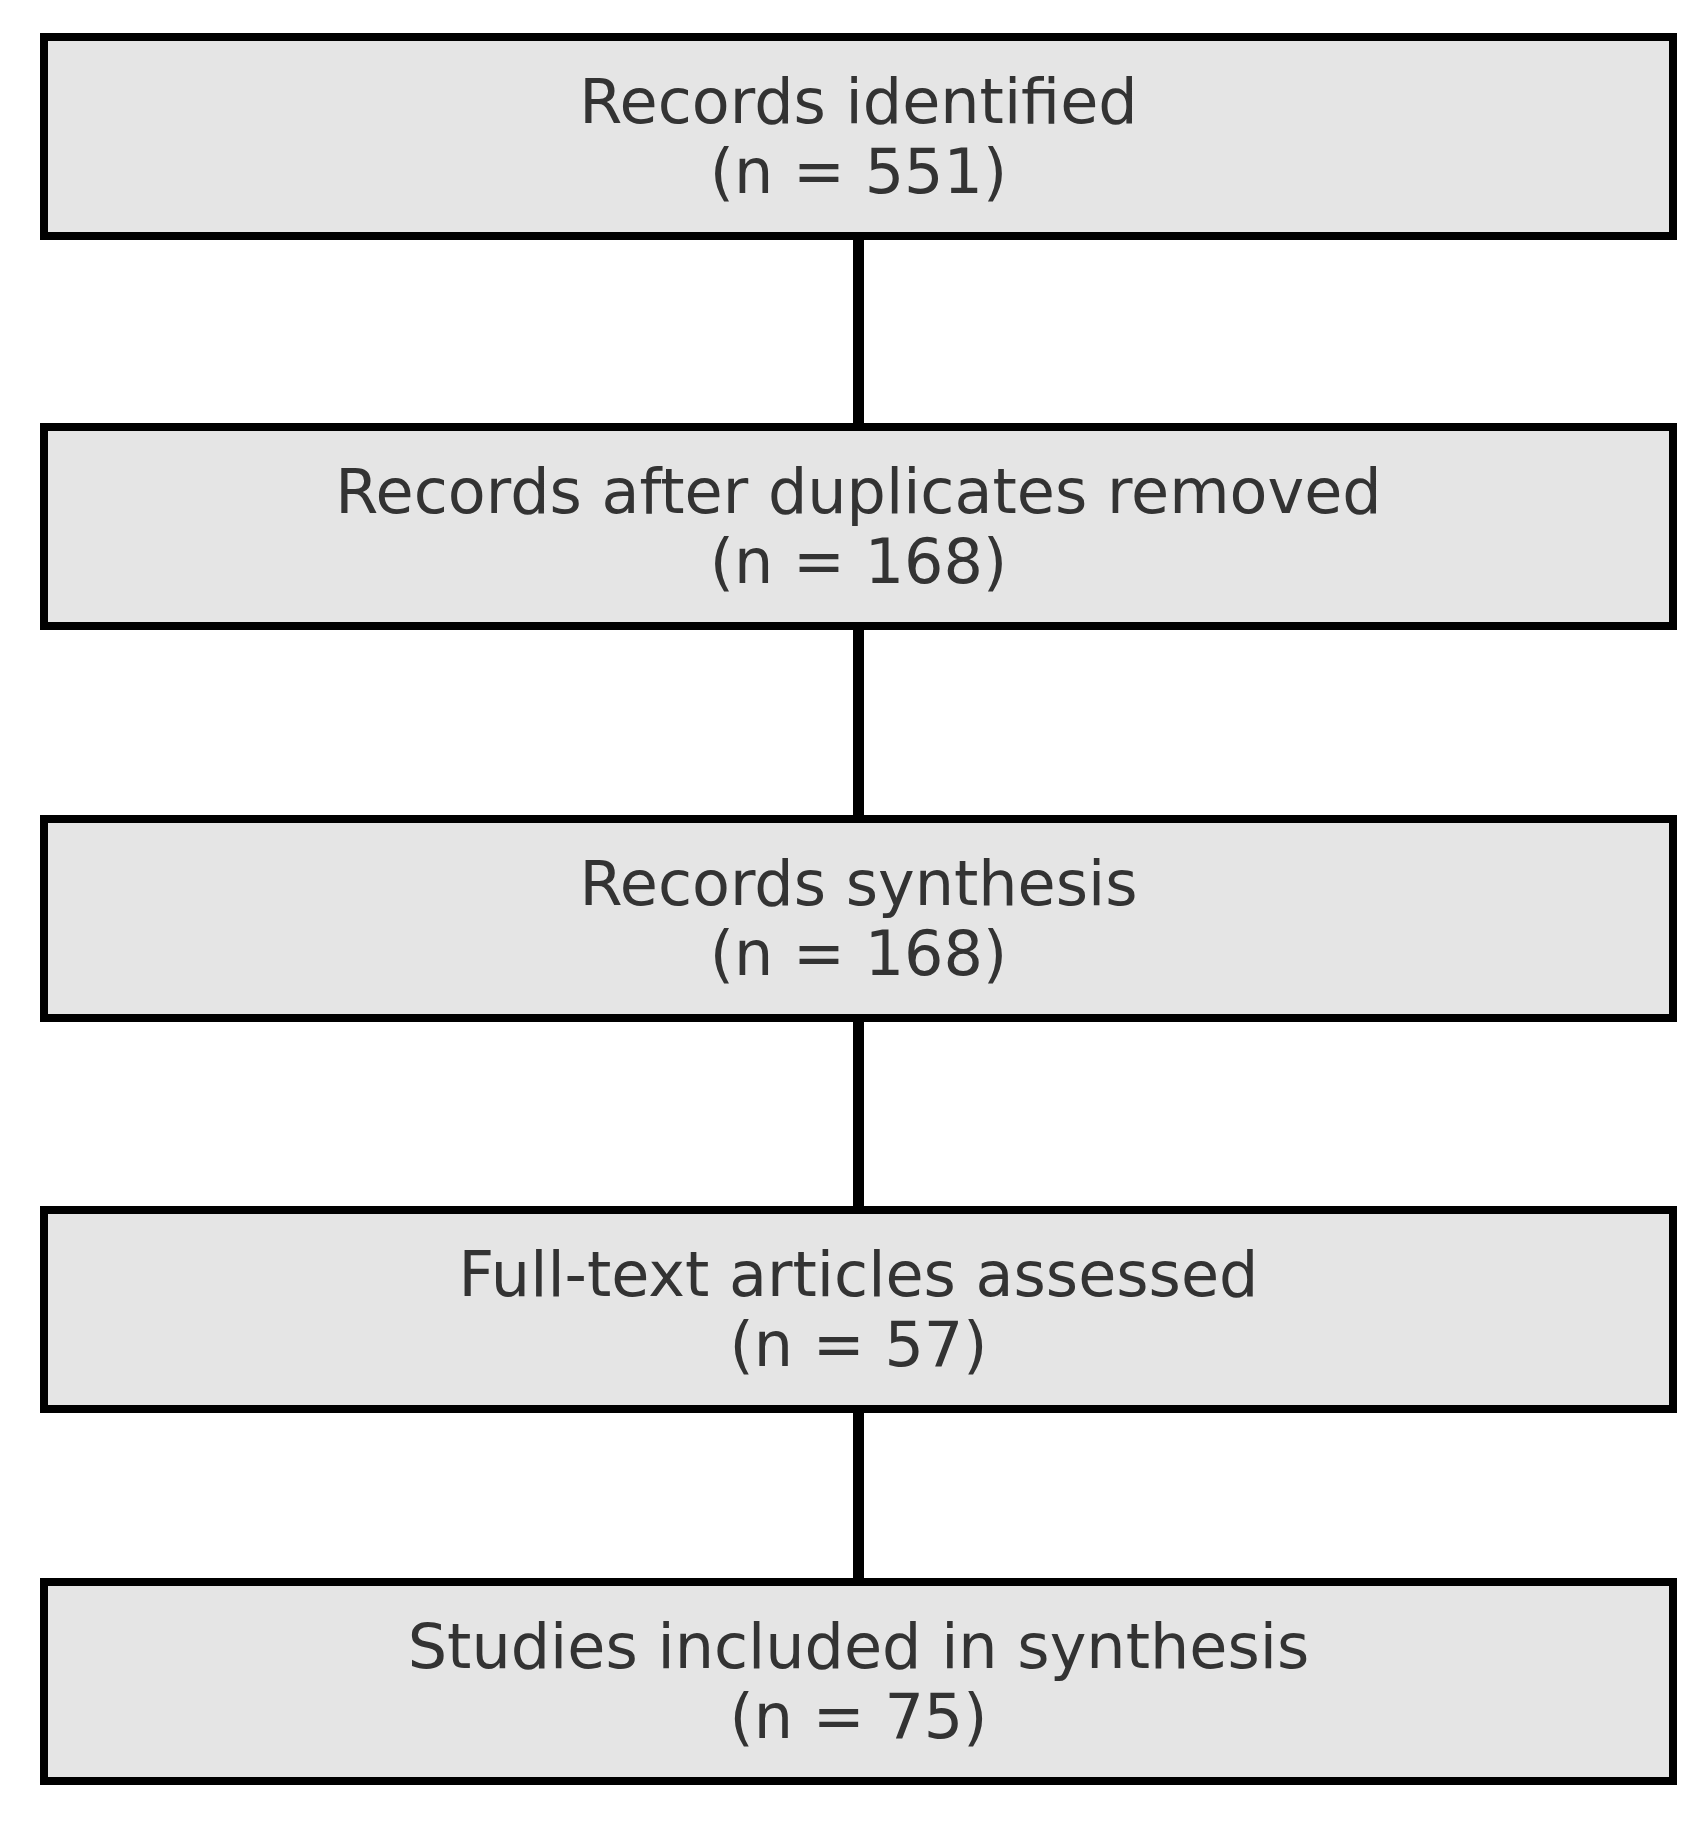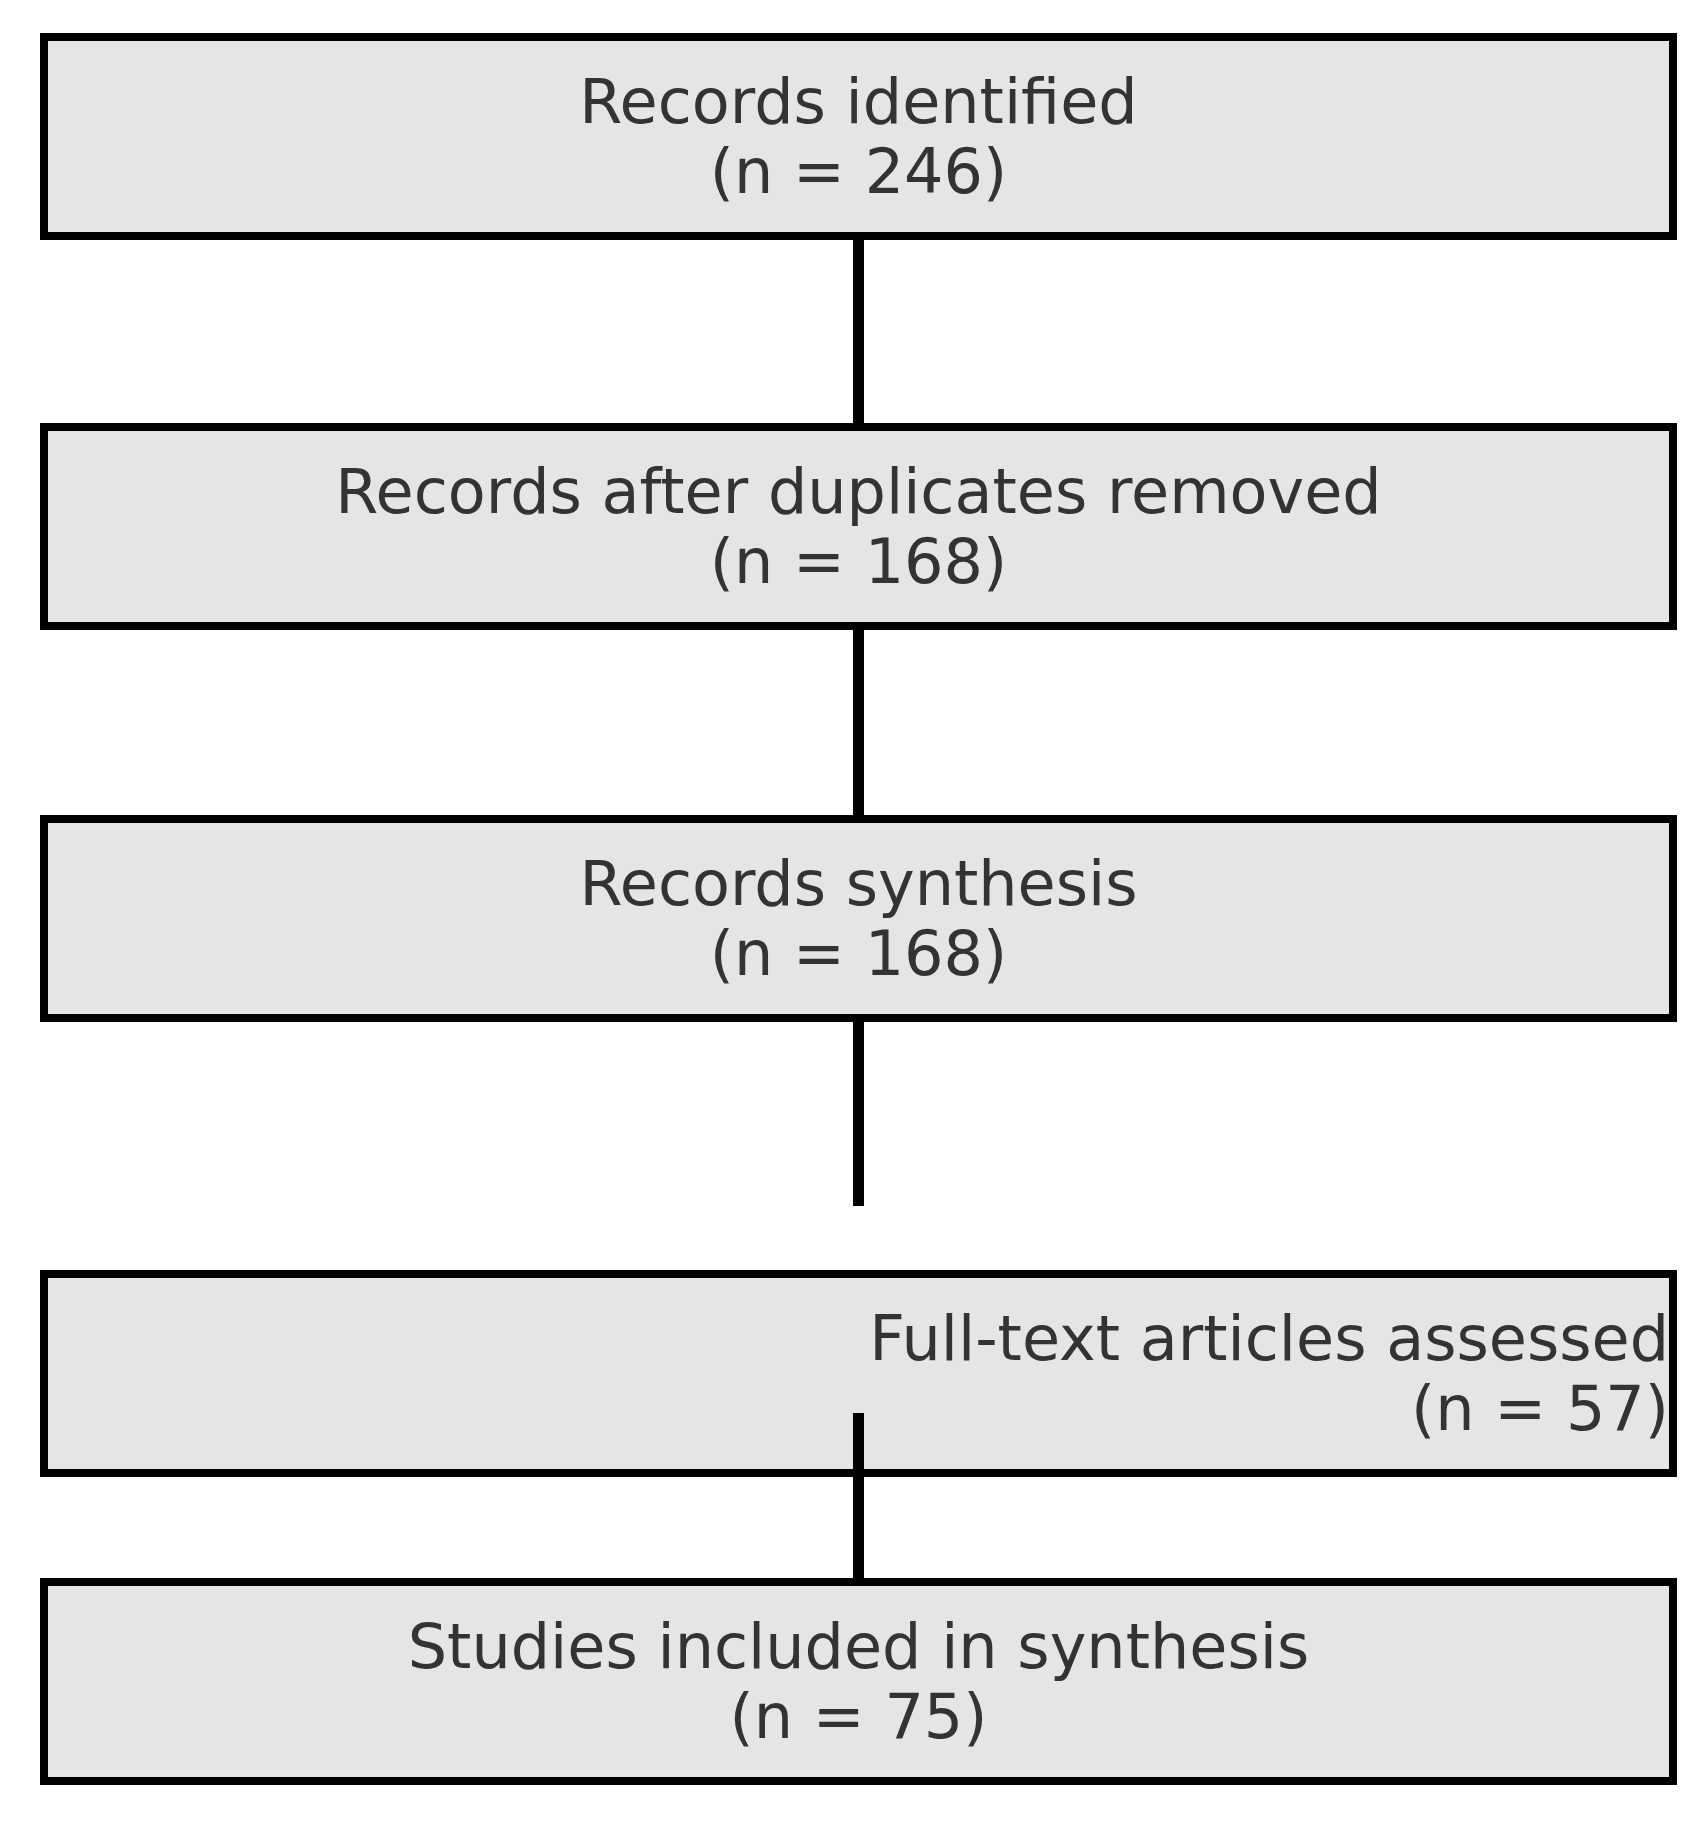--- a/index.html
+++ b/index.html
@@ -49,36 +49,36 @@
   .connector {
     position: absolute;
     left: 853px;
     width: 11px;
     background: #000000;
   }
   
   #stage-0 { top: 33px; }
   #stage-1 { top: 423px; }
   #stage-2 { top: 815px; }
-  #stage-3 { top: 1270px; align-items: flex-end; }
+  #stage-3 { top: 1206px; }
   #stage-4 { top: 1578px; }
 
   #connector-0 { top: 240px;  height: 183px; }
   #connector-1 { top: 630px;  height: 185px; }
   #connector-2 { top: 1022px; height: 184px; }
   #connector-3 { top: 1413px; height: 185px; }
 </style>
 </head>
 <body>
 
 <div id="diagram-root">
 
   <div class="flow-stage" id="stage-0">
     <div class="stage-line stage-label">Records identified</div>
-    <div class="stage-line stage-count">(n = 246)</div>
+    <div class="stage-line stage-count">(n = 551)</div>
   </div>
 
   <div class="connector" id="connector-0"></div>
 
   <div class="flow-stage" id="stage-1">
     <div class="stage-line stage-label">Records after duplicates removed</div>
     <div class="stage-line stage-count">(n = 168)</div>
   </div>
 
   <div class="connector" id="connector-1"></div>

